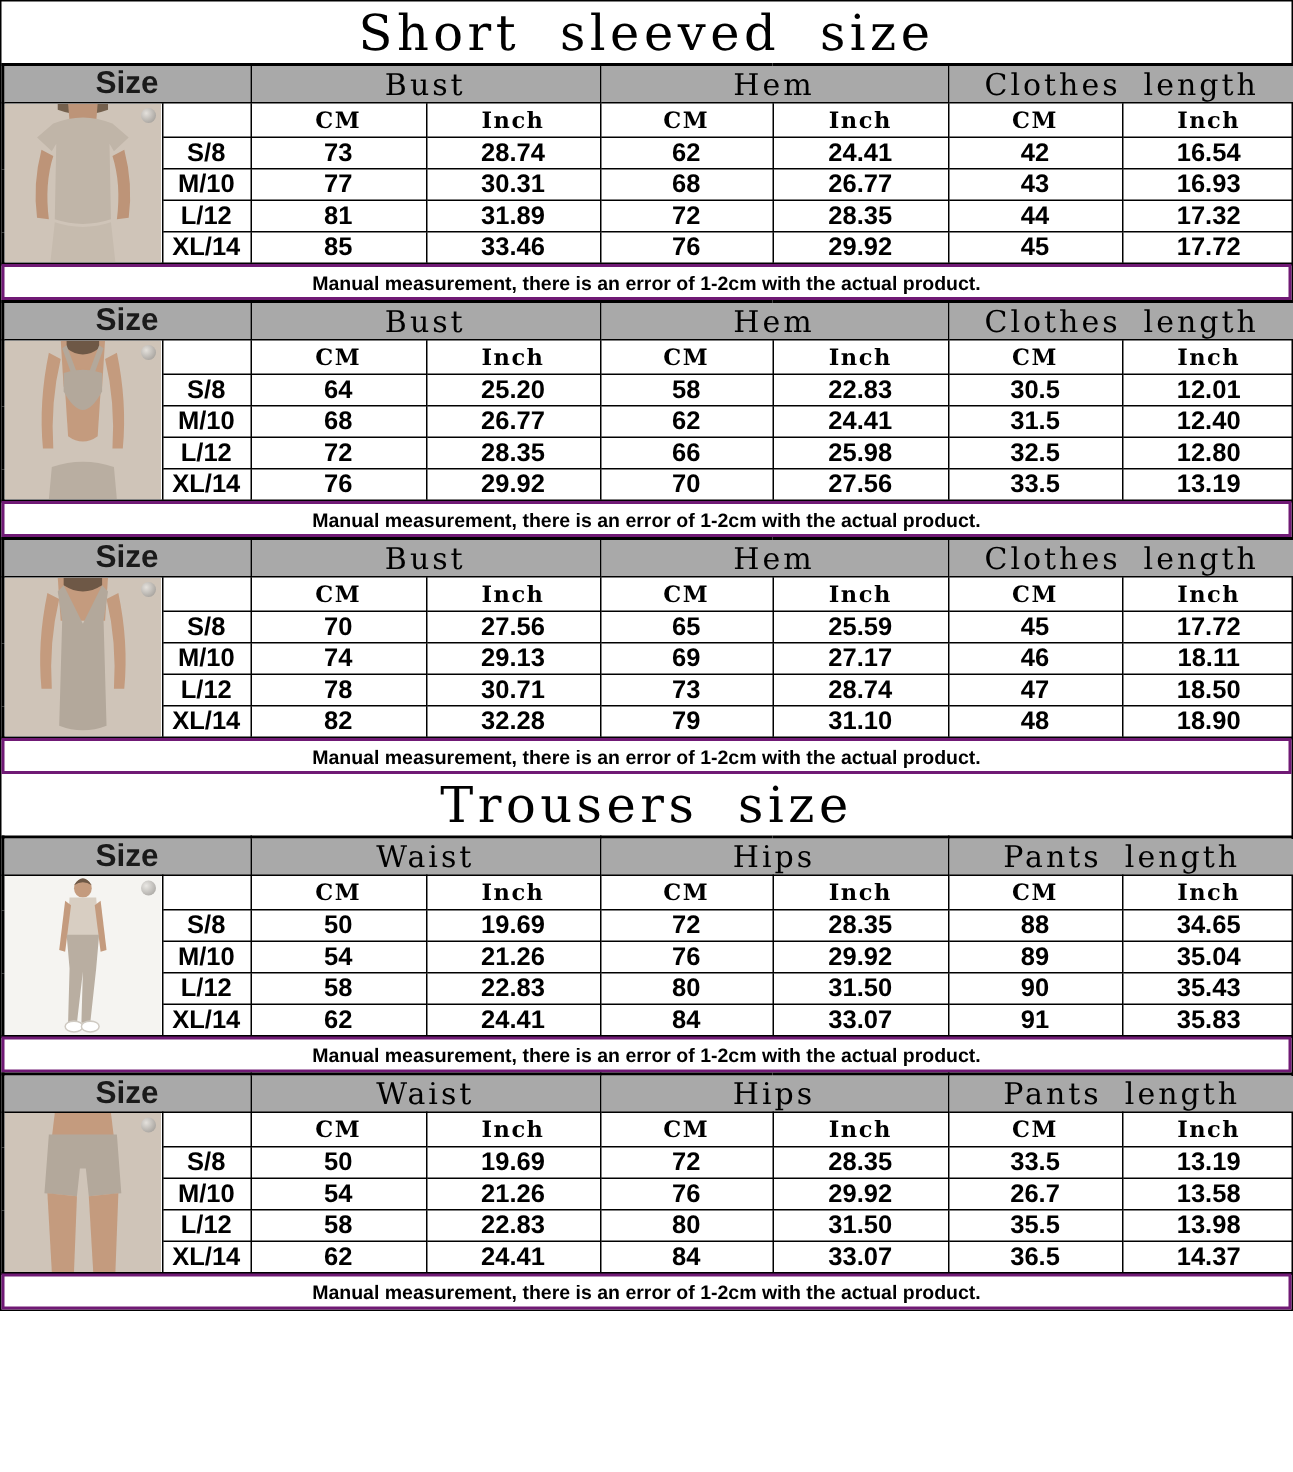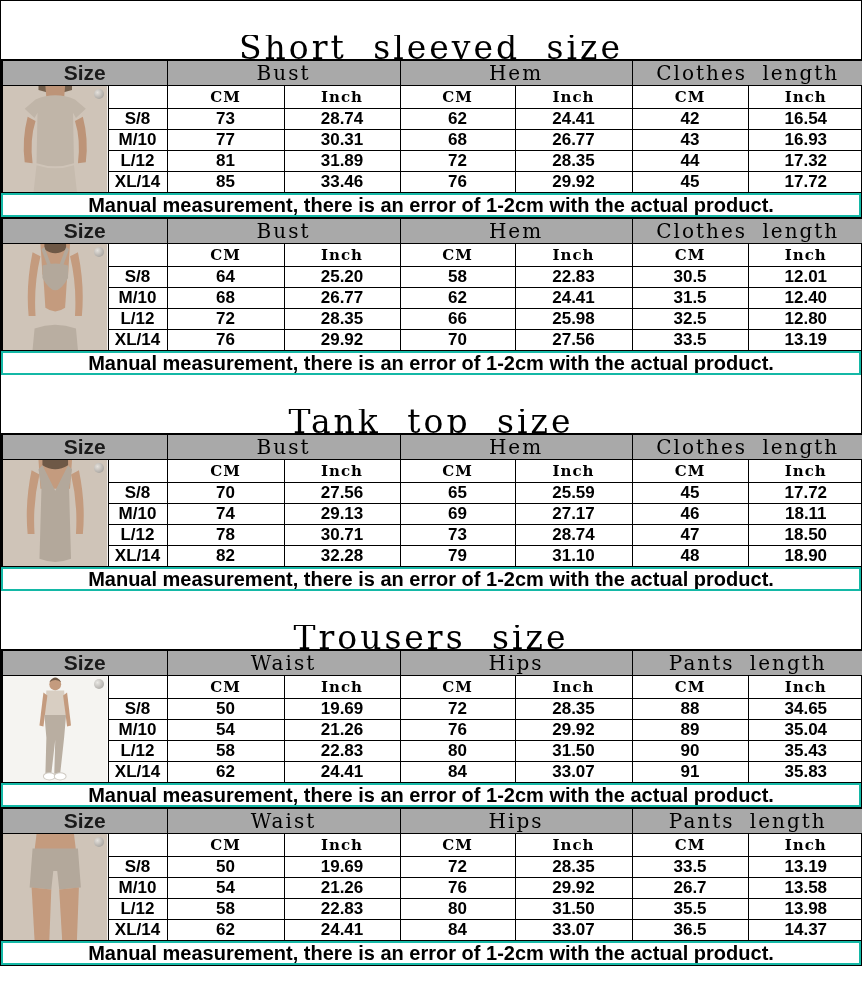--- a/index.html
+++ b/index.html
@@ -2,23 +2,23 @@
 <html><head>
 <meta charset="utf-8">
 <style>
   html,body { margin:0; padding:0; background:#ffffff; }
   body { width:862px; font-family:"Liberation Sans", sans-serif; color:#000; }
   .page { width:860px; border:1px solid #000; background:#fff; }
 
   .size-section { width:100%; }
 
   .sec-title {
-    height:24px; display:flex; align-items:center; justify-content:center;
+    height:41px; display:flex; align-items:center; justify-content:center;
     font-family:"DejaVu Serif", serif; font-size:33px; font-weight:500;
-    letter-spacing:3px; word-spacing:13px; white-space:nowrap; overflow:hidden;margin-top:34px;
+    letter-spacing:3px; word-spacing:13px; white-space:nowrap; overflow:hidden;
   }
 
   table.size-table { width:100%; border-collapse:collapse; table-layout:fixed; border:2px solid #000; }
   table.size-table td { border:1px solid #000; padding:0; text-align:center; vertical-align:middle; overflow:hidden; }
 
   tr.hd td { background:#a9a9a9; height:24px; }
   td.hd-size { font-weight:bold; font-size:21px; color:#1a1a1a; }
   td.hd-m {
     font-family:"DejaVu Serif", serif; font-size:20px; color:#000000;
     letter-spacing:2px; word-spacing:7px; font-weight:500;
@@ -34,23 +34,23 @@
   td.img-cell { position:relative; padding:0; }
   .photo { position:absolute; inset:0; overflow:hidden; }
   .photo svg { display:block; width:100%; height:100%; }
   .wm {
     position:absolute; top:3px; right:4px; width:10px; height:10px; border-radius:50%;
     background:radial-gradient(circle at 35% 35%, #e8e6e2, #8d8a86);
     opacity:0.85;
   }
 
   .note {
-    margin-top:-1px; border:2px solid #14b8a6; height:20px;
+    margin-top:-1px; border:2px solid #701a75; height:20px;
     display:flex; align-items:center; justify-content:center;
-    font-weight:bold; font-size:20px; white-space:nowrap; overflow:hidden;
+    font-weight:bold; font-size:13px; white-space:nowrap; overflow:hidden;
   }
 </style>
 </head>
 <body>
 
 <svg width="0" height="0" style="position:absolute" aria-hidden="true">
   <defs>
     <symbol id="sil-short-sleeved" viewBox="0 0 106 103" preserveAspectRatio="none">
       <rect width="106" height="103" fill="#cfc4b8"></rect>
       <path d="M36 0 h34 v4 q-17 6 -34 0 z" fill="#74604d"></path>
@@ -254,21 +254,20 @@
           <td class="val">27.56</td>
           <td class="val">33.5</td>
           <td class="val">13.19</td>
         </tr>
           </tbody>
     </table>
     <div class="note">Manual measurement, there is an error of 1-2cm with the actual product.</div>
   </section>
 
   <section class="size-section">
-    <div class="sec-title">Tank top size</div>
     <table class="size-table">
       <colgroup>
         <col style="width:106px">
             <col style="width:59px">
         <col style="width:117px">
             <col style="width:116px">
         <col style="width:115px">
             <col style="width:117px">
         <col style="width:116px">
             <col style="width:116px">

